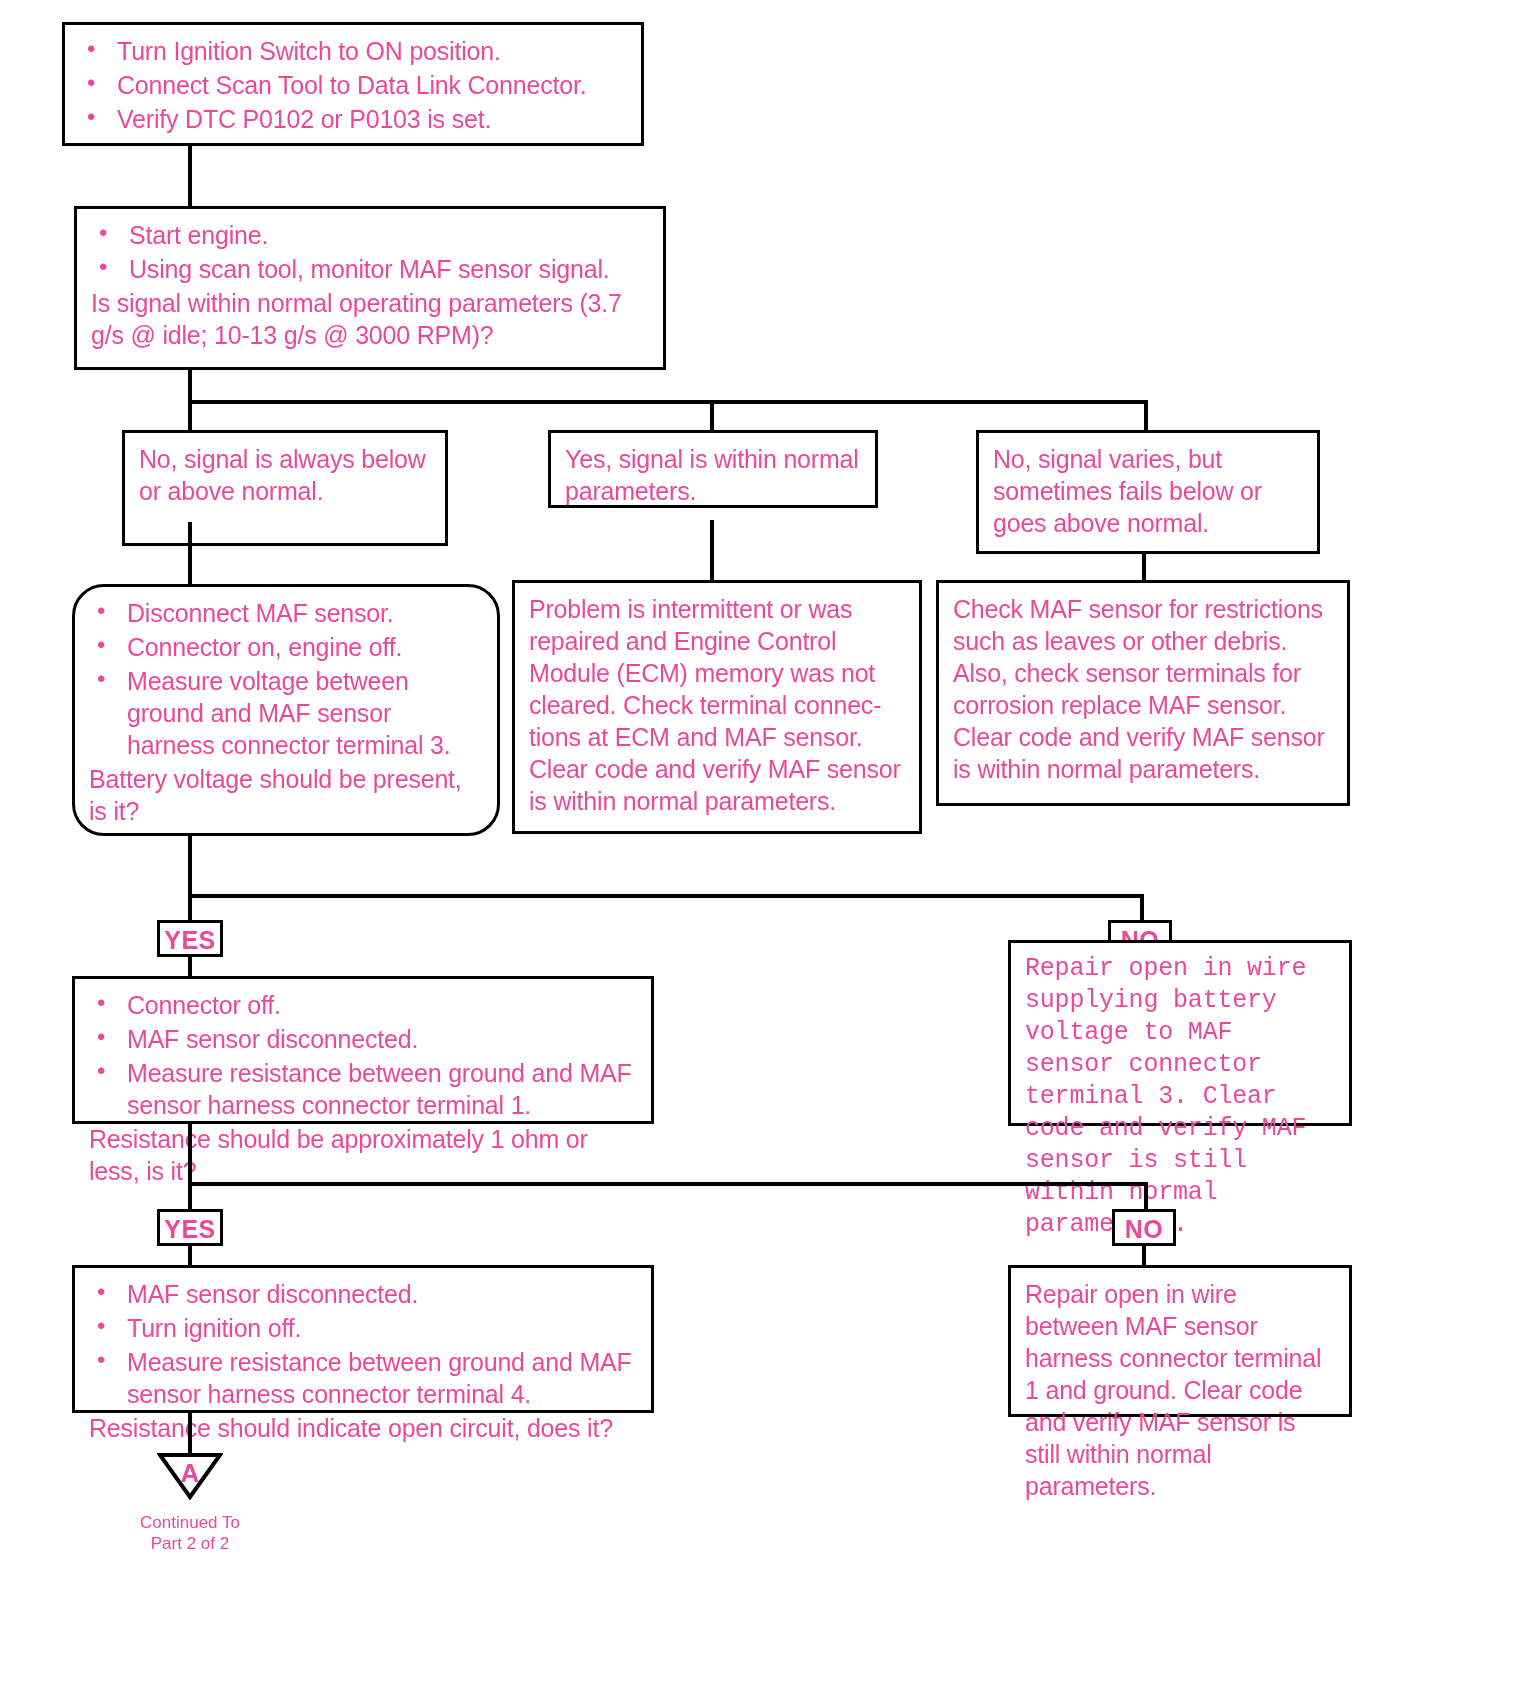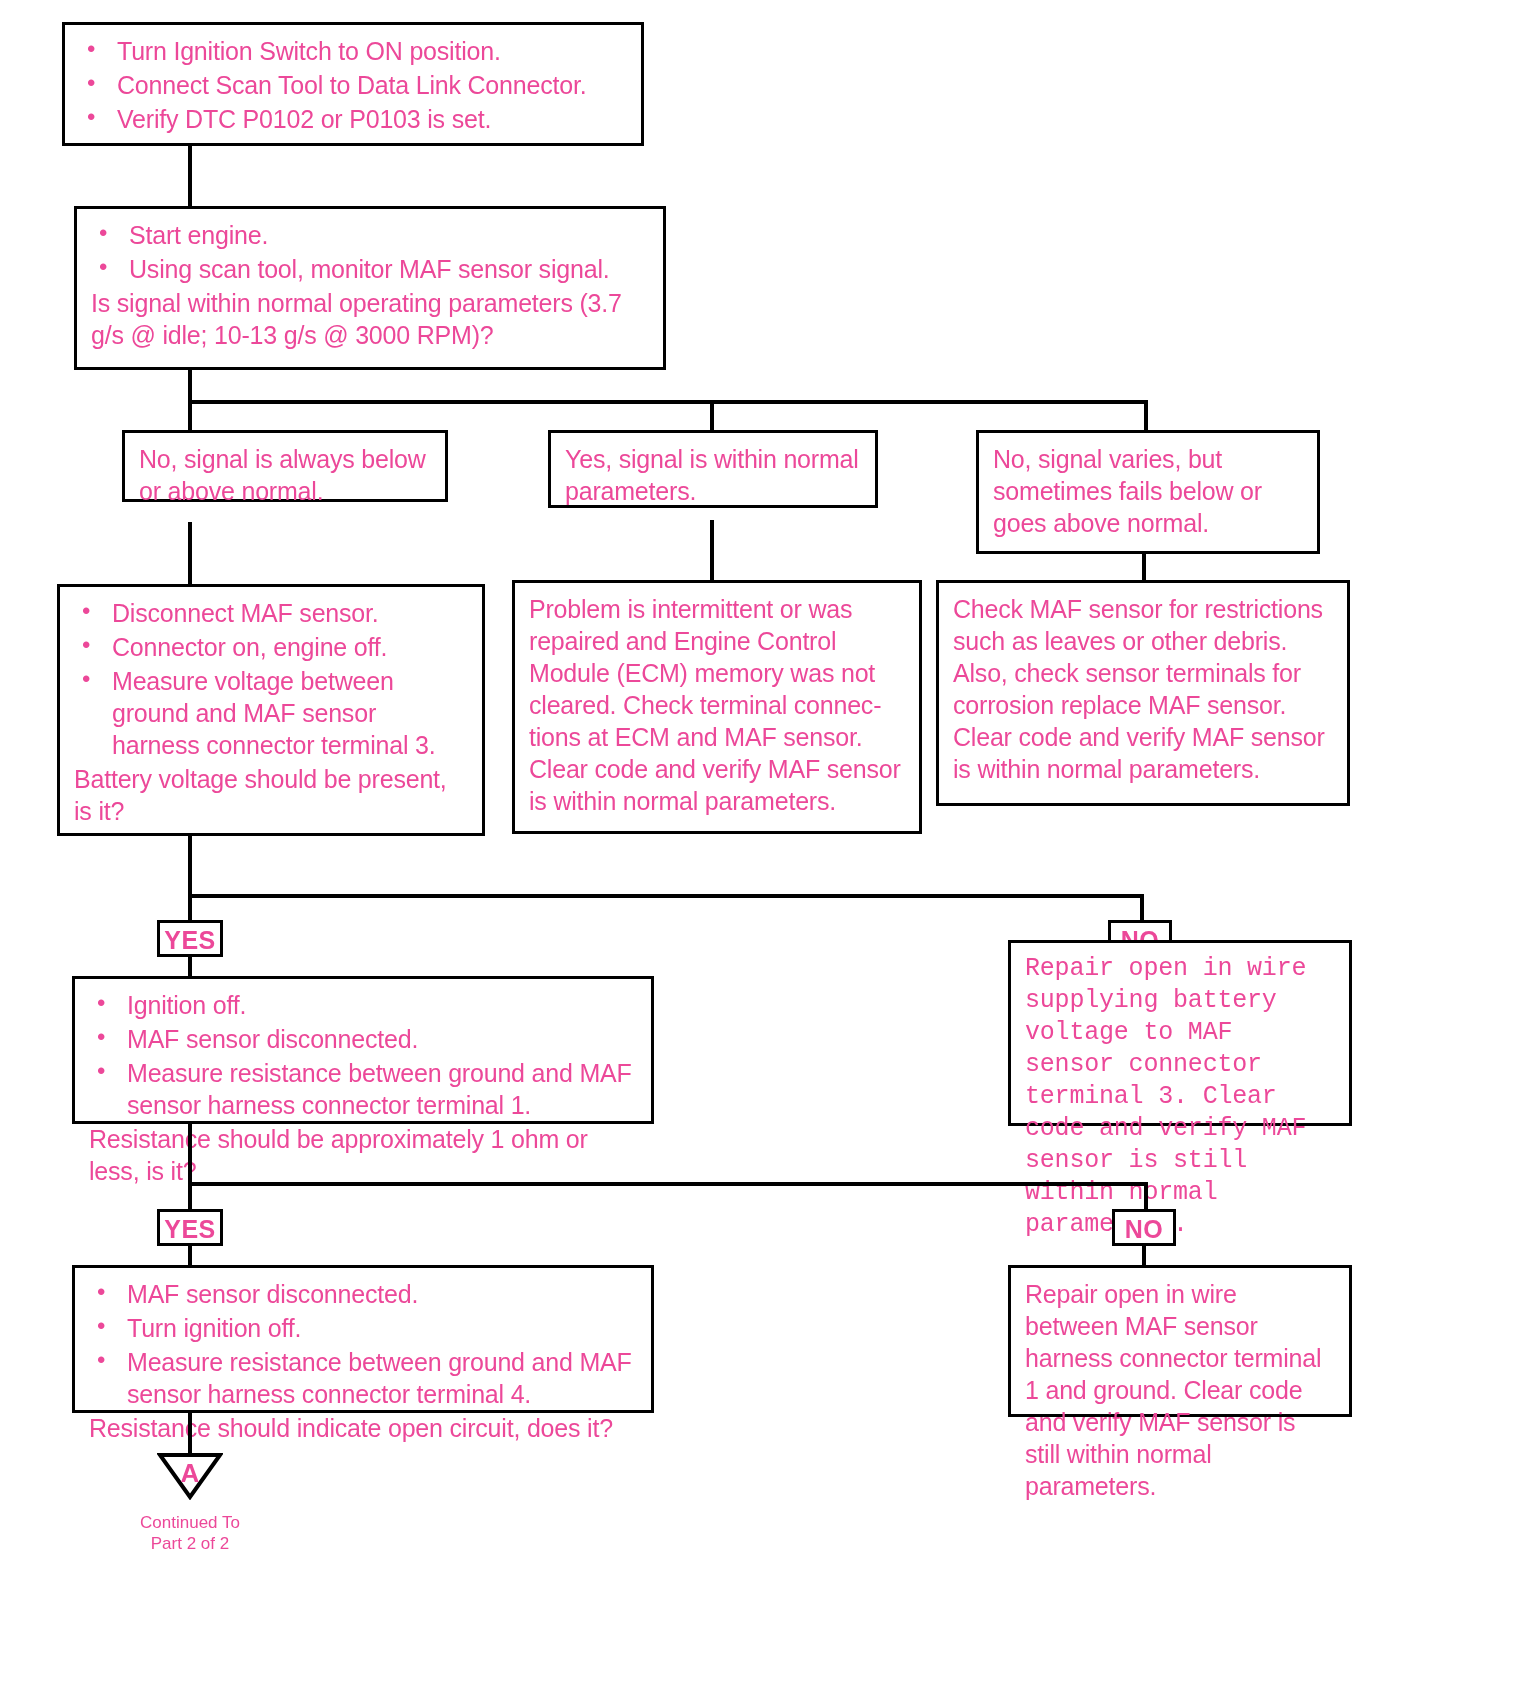--- a/index.html
+++ b/index.html
@@ -102,37 +102,37 @@
     </ul>
     <p class="tail">Is signal within normal operating parameters (3.7 g/s @ idle; 10-13 g/s @ 3000 RPM)?</p>
   </div>
 
   <div class="ln vl" style="left:188px; top:370px; height:32px;"></div>
   <div class="ln hl" style="left:188px; top:400px; width:960px;"></div>
   <div class="ln vl" style="left:188px; top:400px; height:32px;"></div>
   <div class="ln vl" style="left:710px; top:400px; height:30px;"></div>
   <div class="ln vl" style="left:1144px; top:400px; height:30px;"></div>
 
-  <div class="box" style="left:122px; top:430px; width:326px; height:72px;">
+  <div class="box" style="left:122px; top:430px; width:326px; height:116px;">
     <p>No, signal is always below or above normal.</p>
   </div>
 
   <div class="box" style="left:548px; top:430px; width:330px; height:78px;">
     <p>Yes, signal is within normal parameters.</p>
   </div>
 
   <div class="box" style="left:976px; top:430px; width:344px; height:124px;">
     <p>No, signal varies, but sometimes fails below or goes above normal.</p>
   </div>
 
   <div class="ln vl" style="left:188px; top:522px; height:62px;"></div>
   <div class="ln vl" style="left:710px; top:520px; height:62px;"></div>
   <div class="ln vl" style="left:1142px; top:554px; height:28px;"></div>
 
-  <div class="box" style="left:57px; top:584px; width:428px; height:252px;">
+  <div class="box" style="left:72px; top:584px; width:428px; height:252px;border-radius:32px;">
     <ul class="bullets">
       <li>Disconnect MAF sensor.</li>
       <li>Connector on, engine off.</li>
       <li>Measure voltage between ground and MAF sensor harness connector terminal 3.</li>
     </ul>
     <p class="tail">Battery voltage should be present, is it?</p>
   </div>
 
   <div class="box" style="left:512px; top:580px; width:410px; height:254px;">
     <p>Problem is intermittent or was repaired and Engine Control Module (ECM) memory was not cleared. Check terminal connec-tions at ECM and MAF sensor. Clear code and verify MAF sensor is within normal parameters.</p>
@@ -152,21 +152,21 @@
   </div>
   <div class="label-box" style="left:1108px; top:920px; width:64px; height:37px;">
     <span>NO</span>
   </div>
 
   <div class="ln vl" style="left:188px; top:957px; height:22px;"></div>
   <div class="ln vl" style="left:1138px; top:957px; height:22px;"></div>
 
   <div class="box" style="left:72px; top:976px; width:582px; height:148px;">
     <ul class="bullets">
-      <li>Ignition off.</li>
+      <li>Connector off.</li>
       <li>MAF sensor disconnected.</li>
       <li>Measure resistance between ground and MAF sensor harness connector terminal 1.</li>
     </ul>
     <p class="tail">Resistance should be approximately 1 ohm or less, is it?</p>
   </div>
 
   <div class="box" style="left:1008px; top:940px; width:344px; height:186px;font-family:Liberation Mono, monospace;">
     <p>Repair open in wire supplying battery voltage to MAF sensor connector terminal 3. Clear code and verify MAF sensor is still within normal parameters.</p>
   </div>
 

